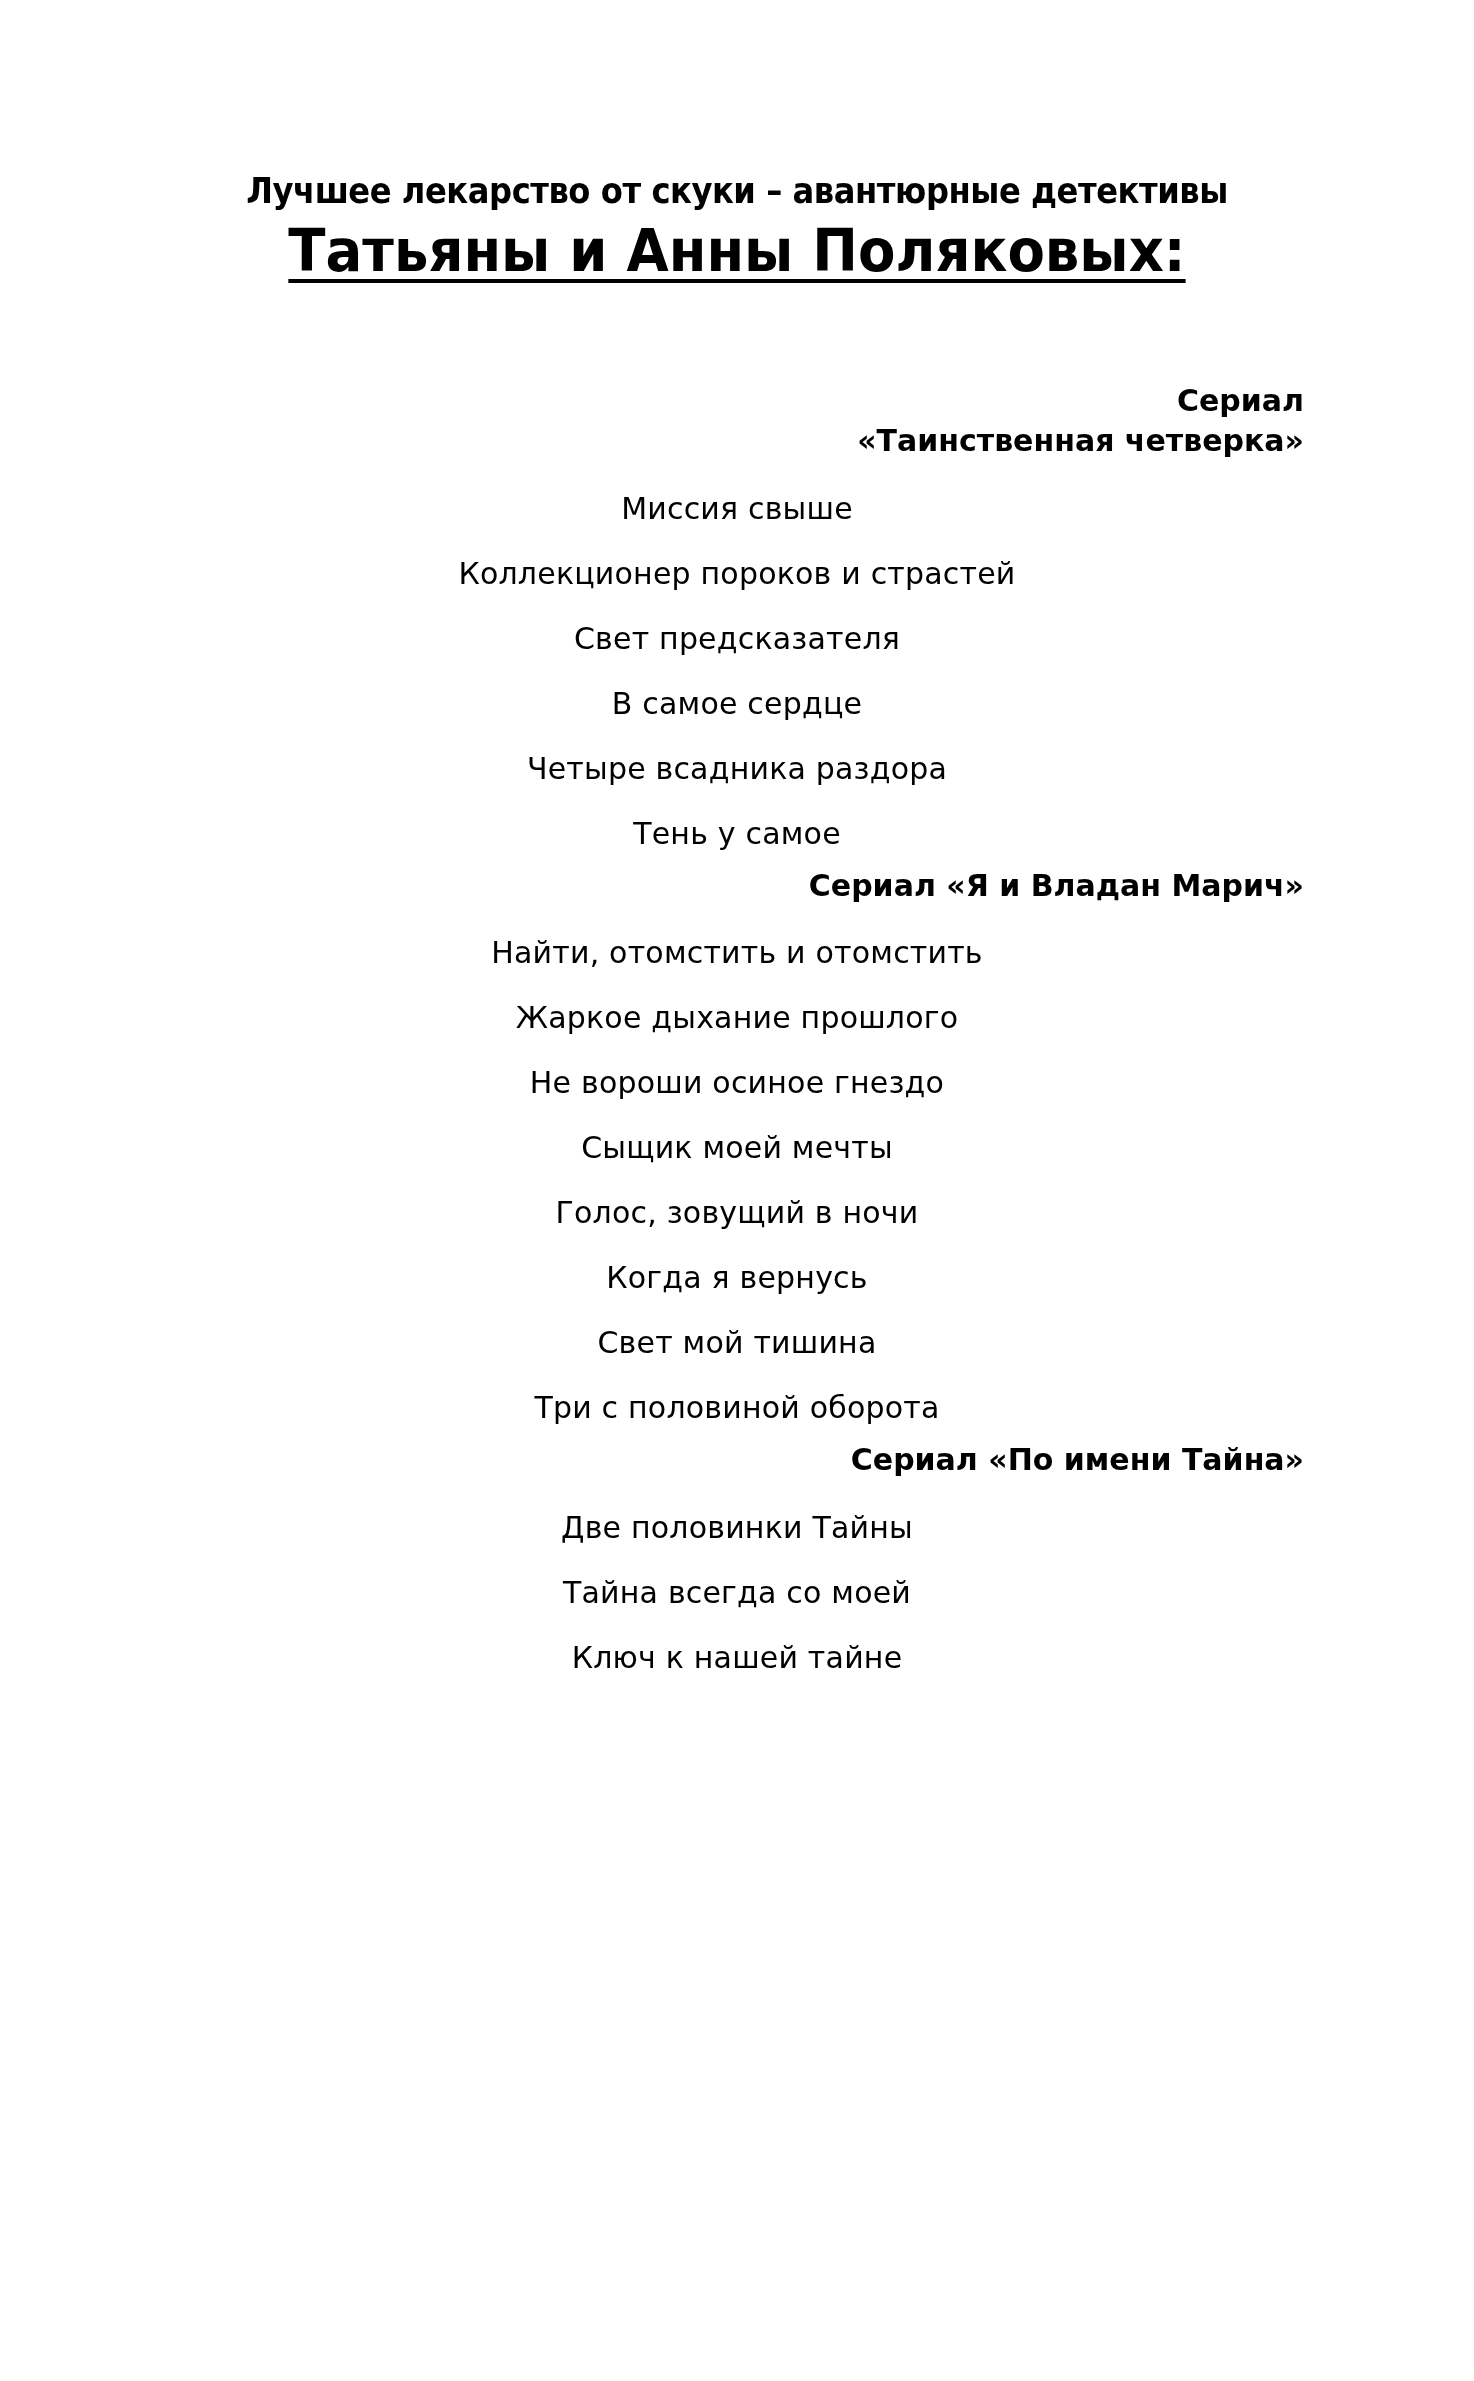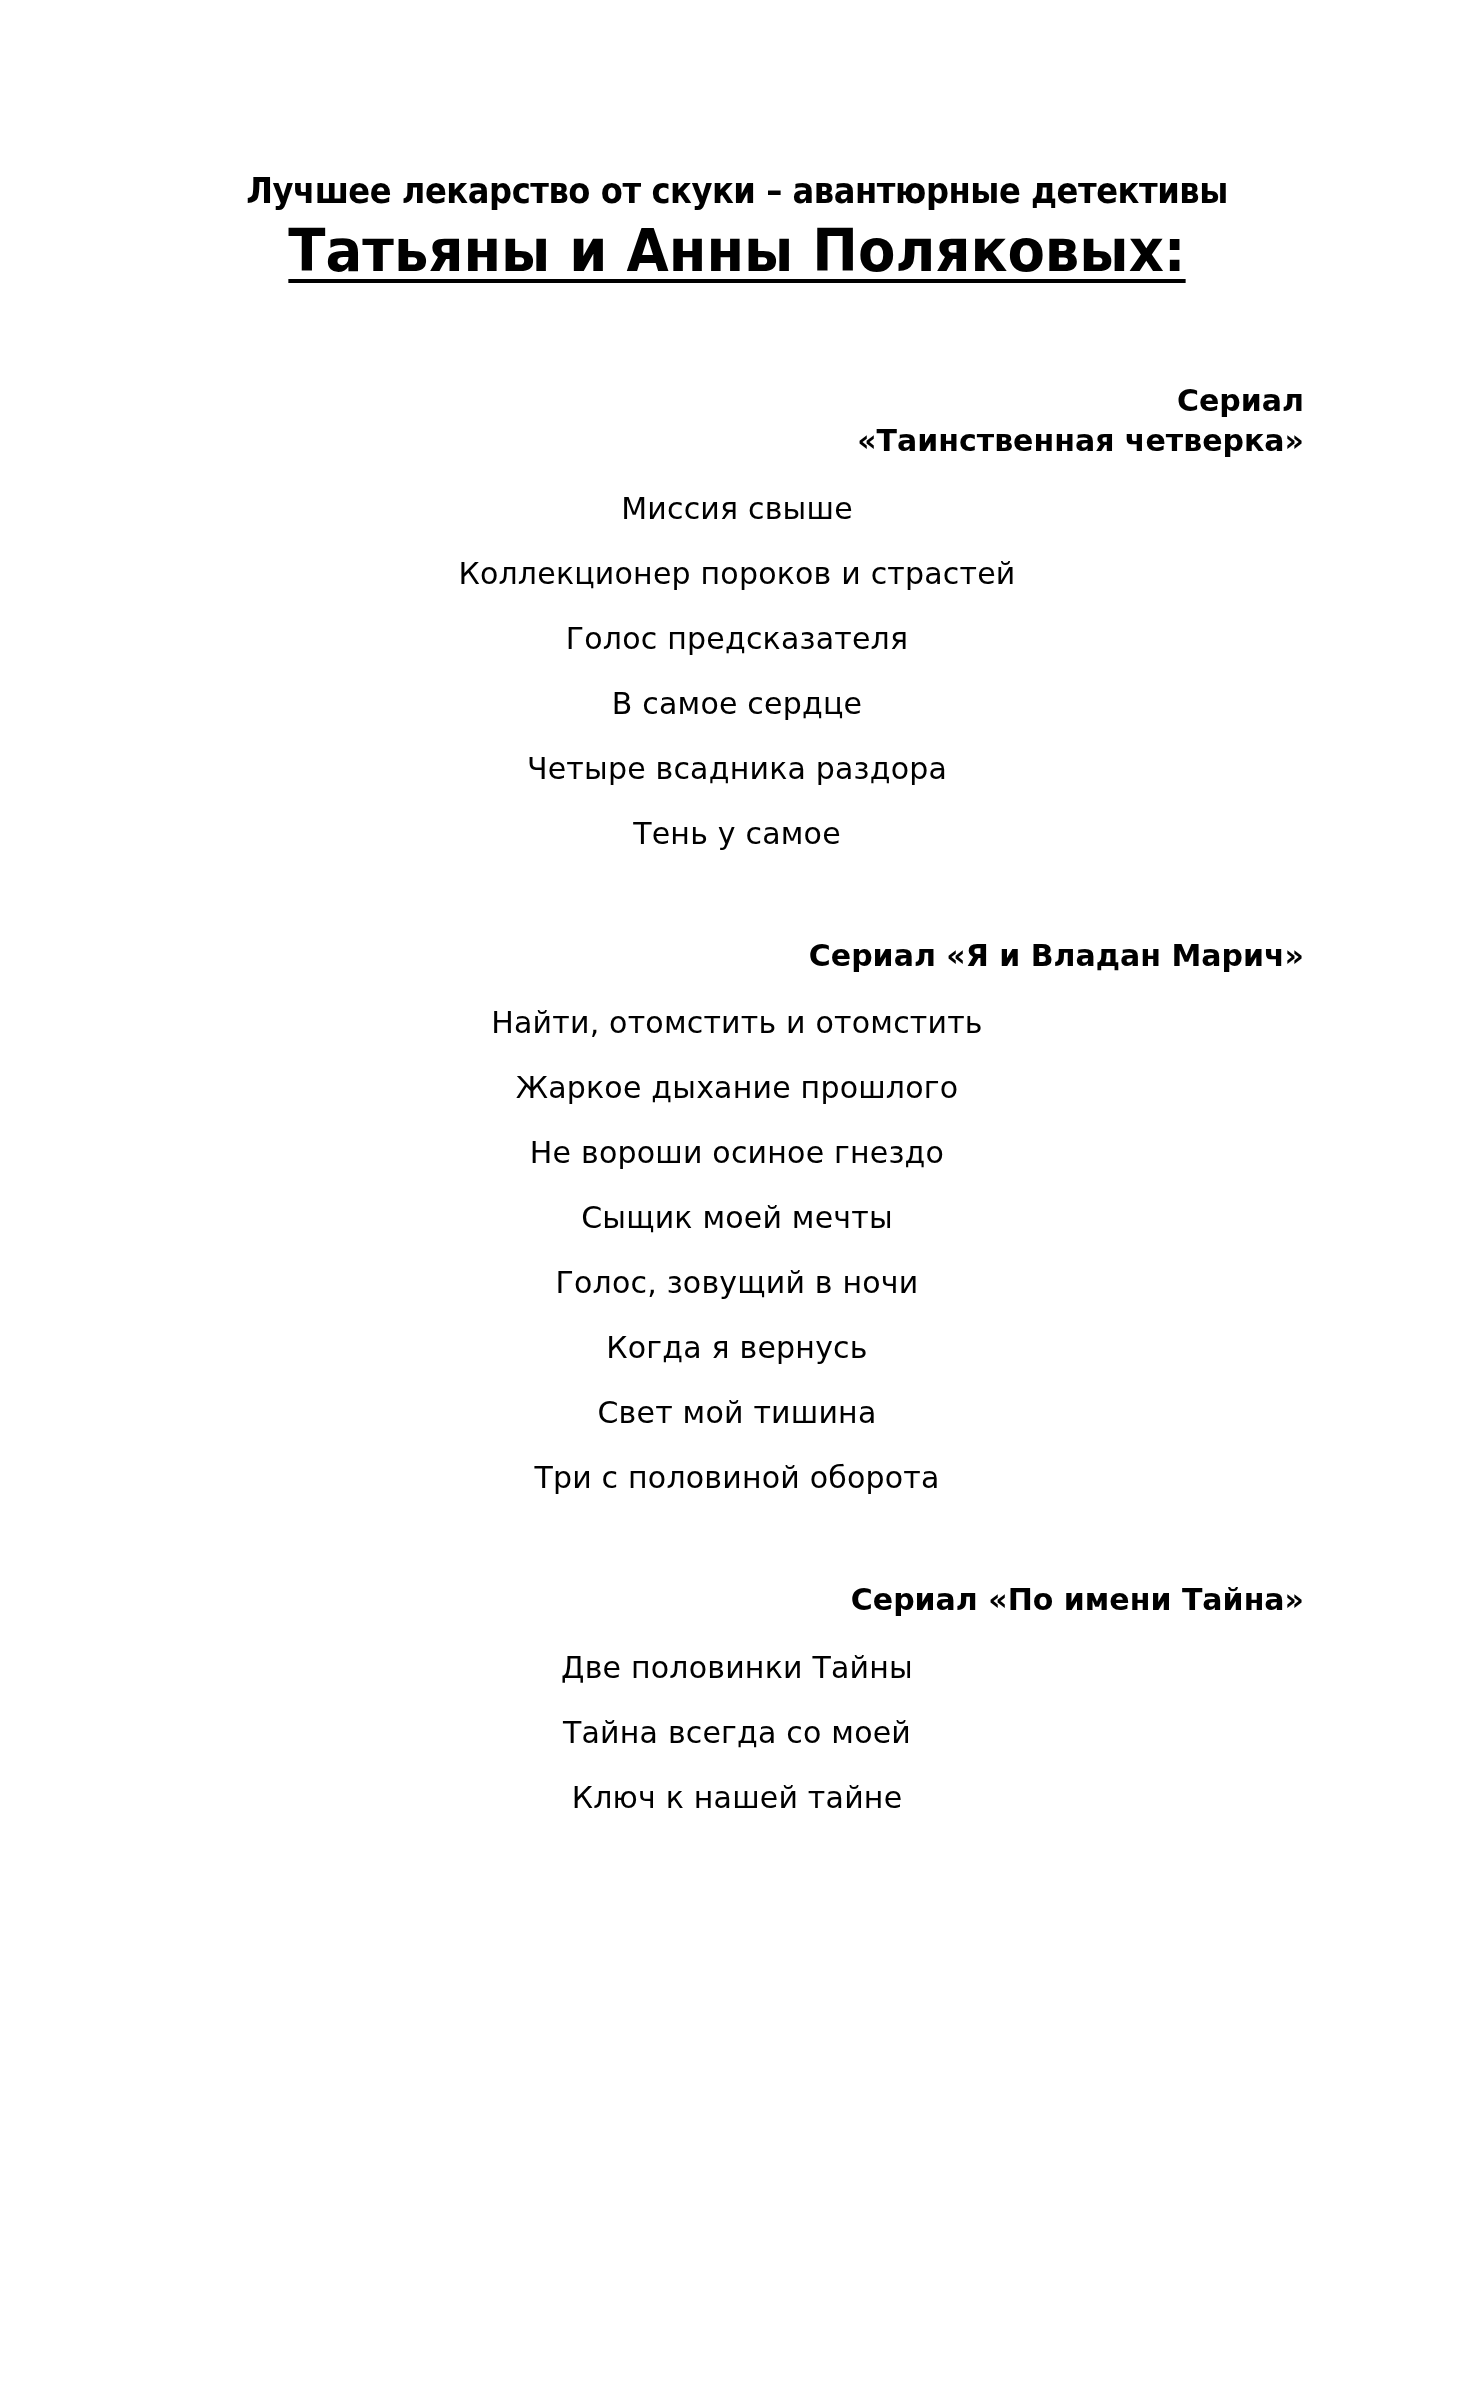--- a/index.html
+++ b/index.html
@@ -37,21 +37,20 @@
     font-weight: bold;
     font-size: 58px;
     line-height: 1.15;
     margin: 0;
     text-decoration: underline;
     text-underline-offset: 8px;
     text-decoration-thickness: 4px;
     transform: scaleX(0.94);
   }
   .series-block {
-    margin-top: 70px;
   }
   .series-block.first {
     margin-top: 96px;
   }
   .series-title {
     text-align: right;
     font-family: "DejaVu Sans", sans-serif;
     font-weight: bold;
     font-size: 30px;
     line-height: 1.35;
@@ -79,21 +78,21 @@
   <div class="headline">Лучшее лекарство от скуки – авантюрные детективы</div>
   <div class="headline-main">Татьяны и Анны Поляковых:</div>
 
   <div class="series-block first">
     <div class="series-title">
       <span>Сериал</span>
       <span class="line2">«Таинственная четверка»</span>
     </div>
     <div class="book-item">Миссия свыше</div>
     <div class="book-item">Коллекционер пороков и страстей</div>
-    <div class="book-item">Голос предсказателя</div>
+    <div class="book-item">Свет предсказателя</div>
     <div class="book-item">В самое сердце</div>
     <div class="book-item">Четыре всадника раздора</div>
     <div class="book-item">Тень у самое</div>
   </div>
 
   <div class="series-block">
     <div class="series-title">
       <span>Сериал «Я и Владан Марич»</span>
     </div>
     <div class="book-item">Найти, отомстить и отомстить</div>

